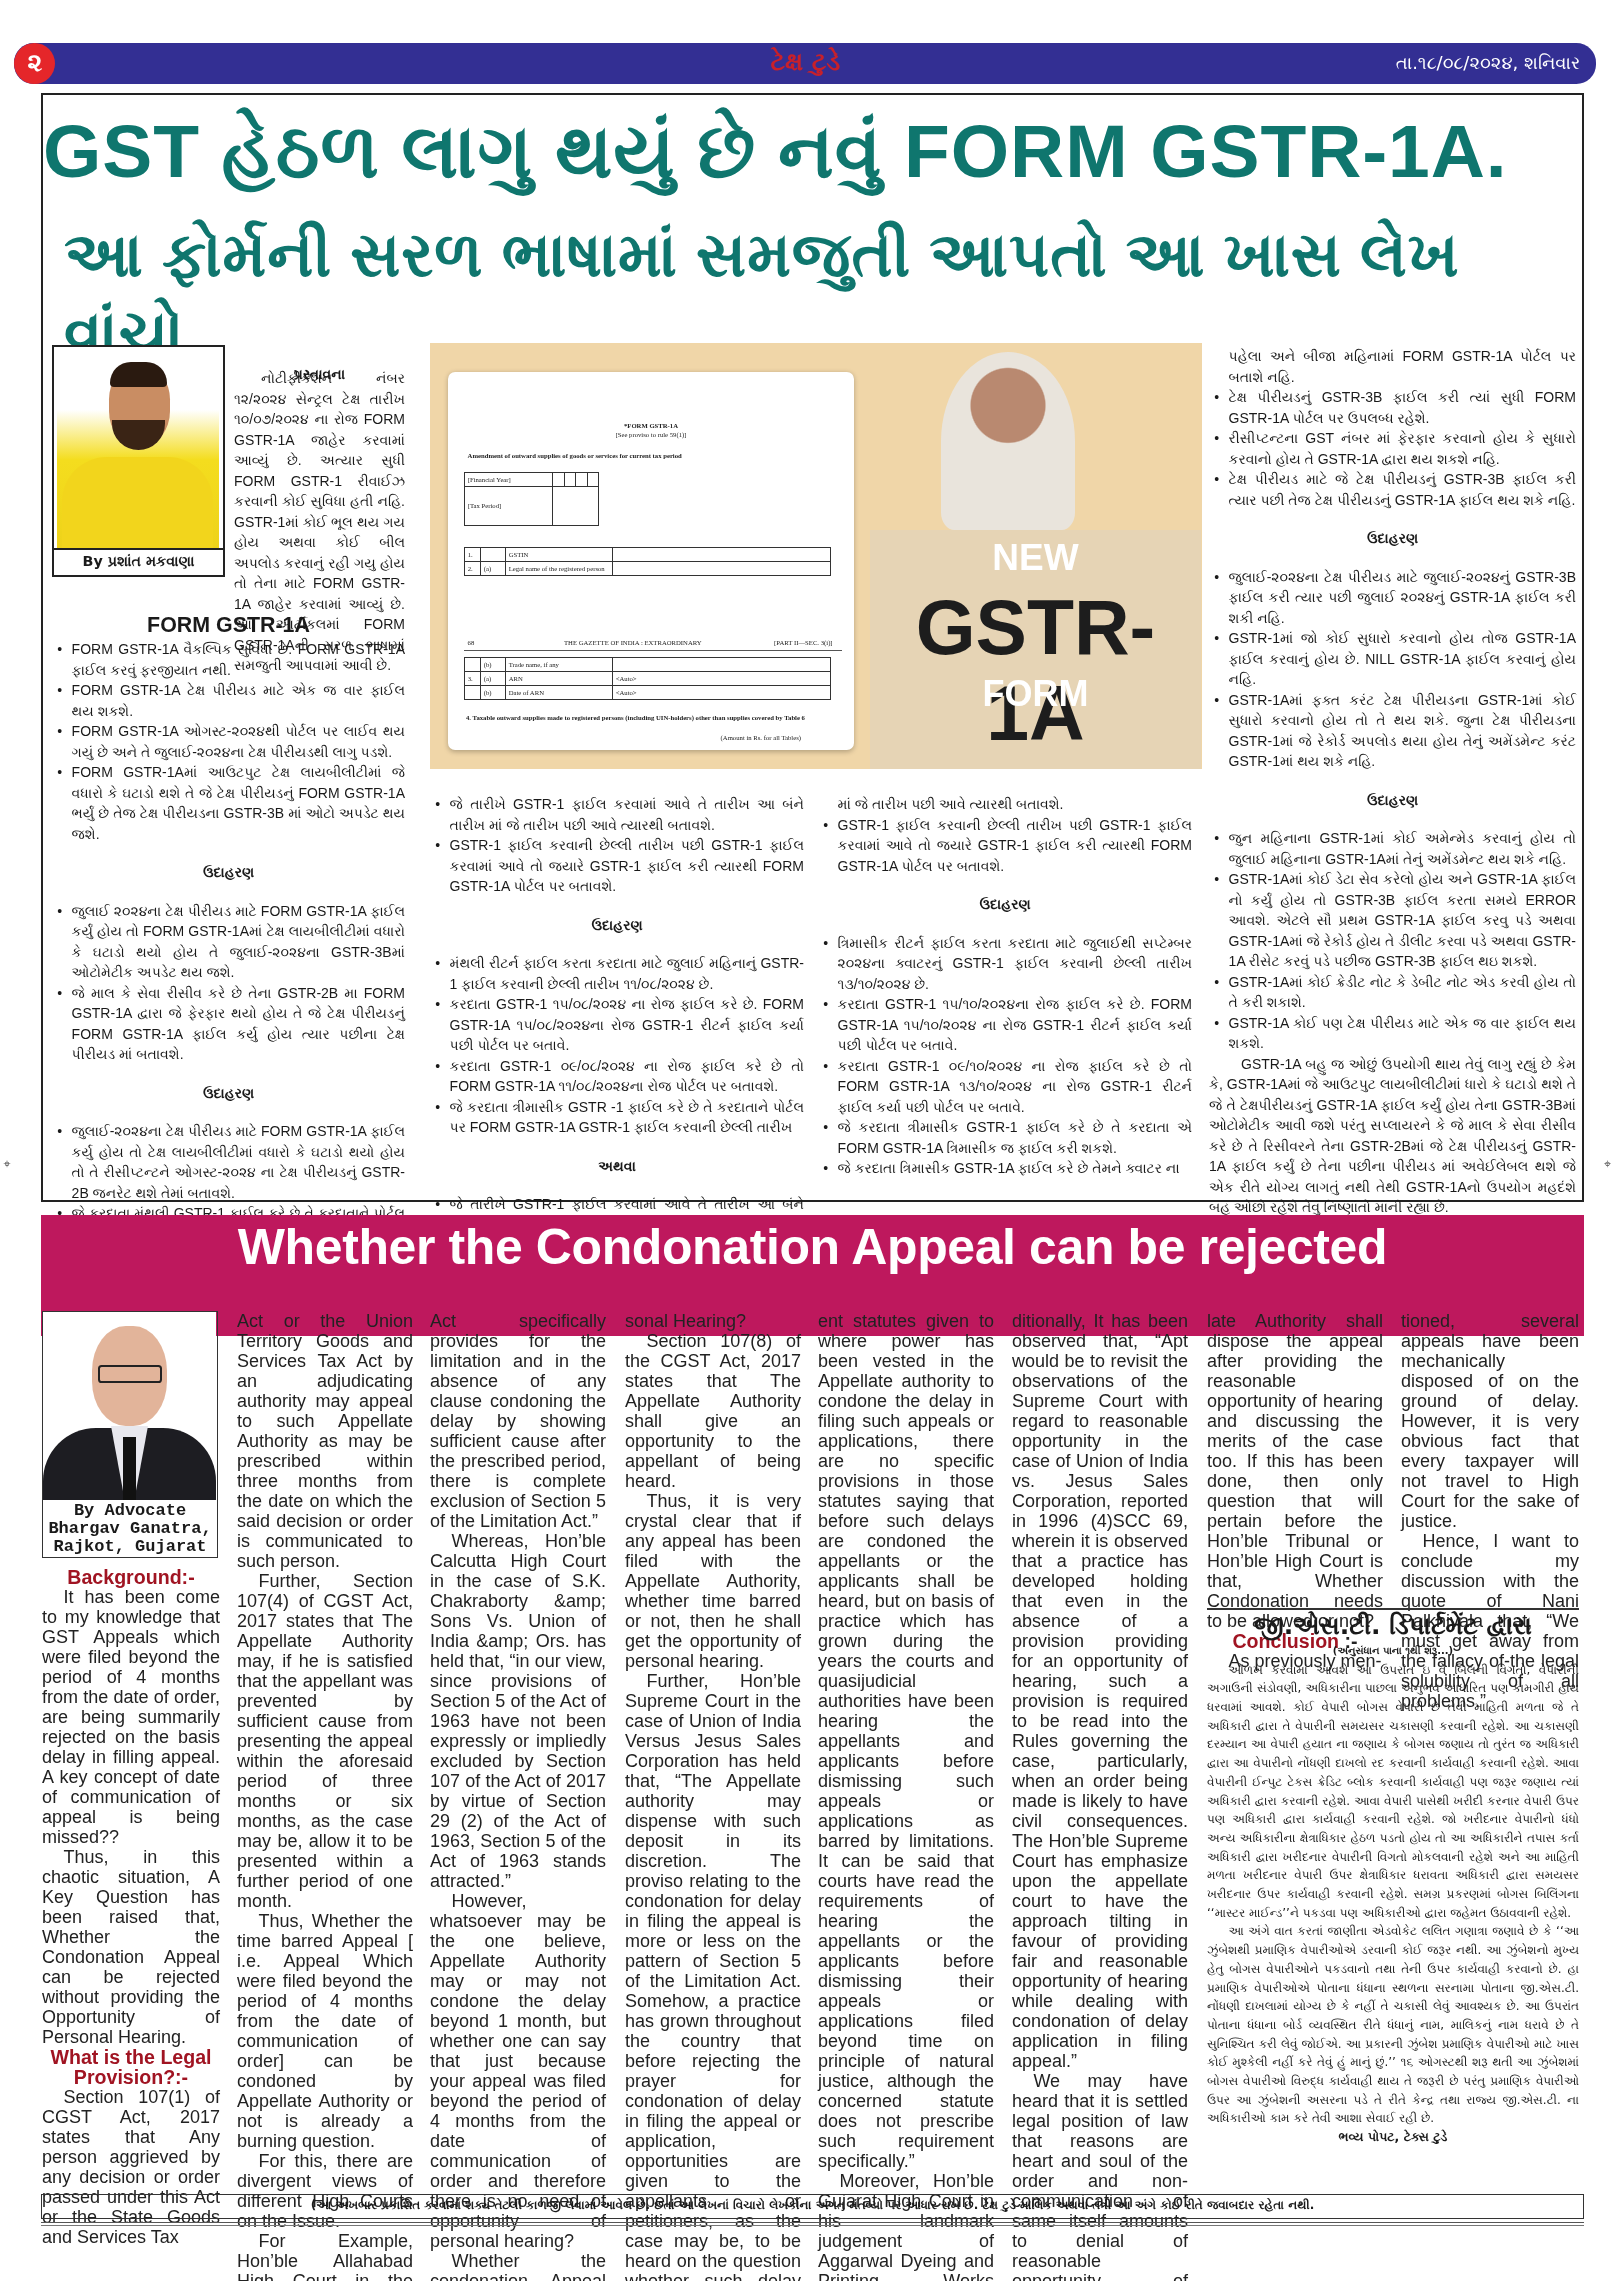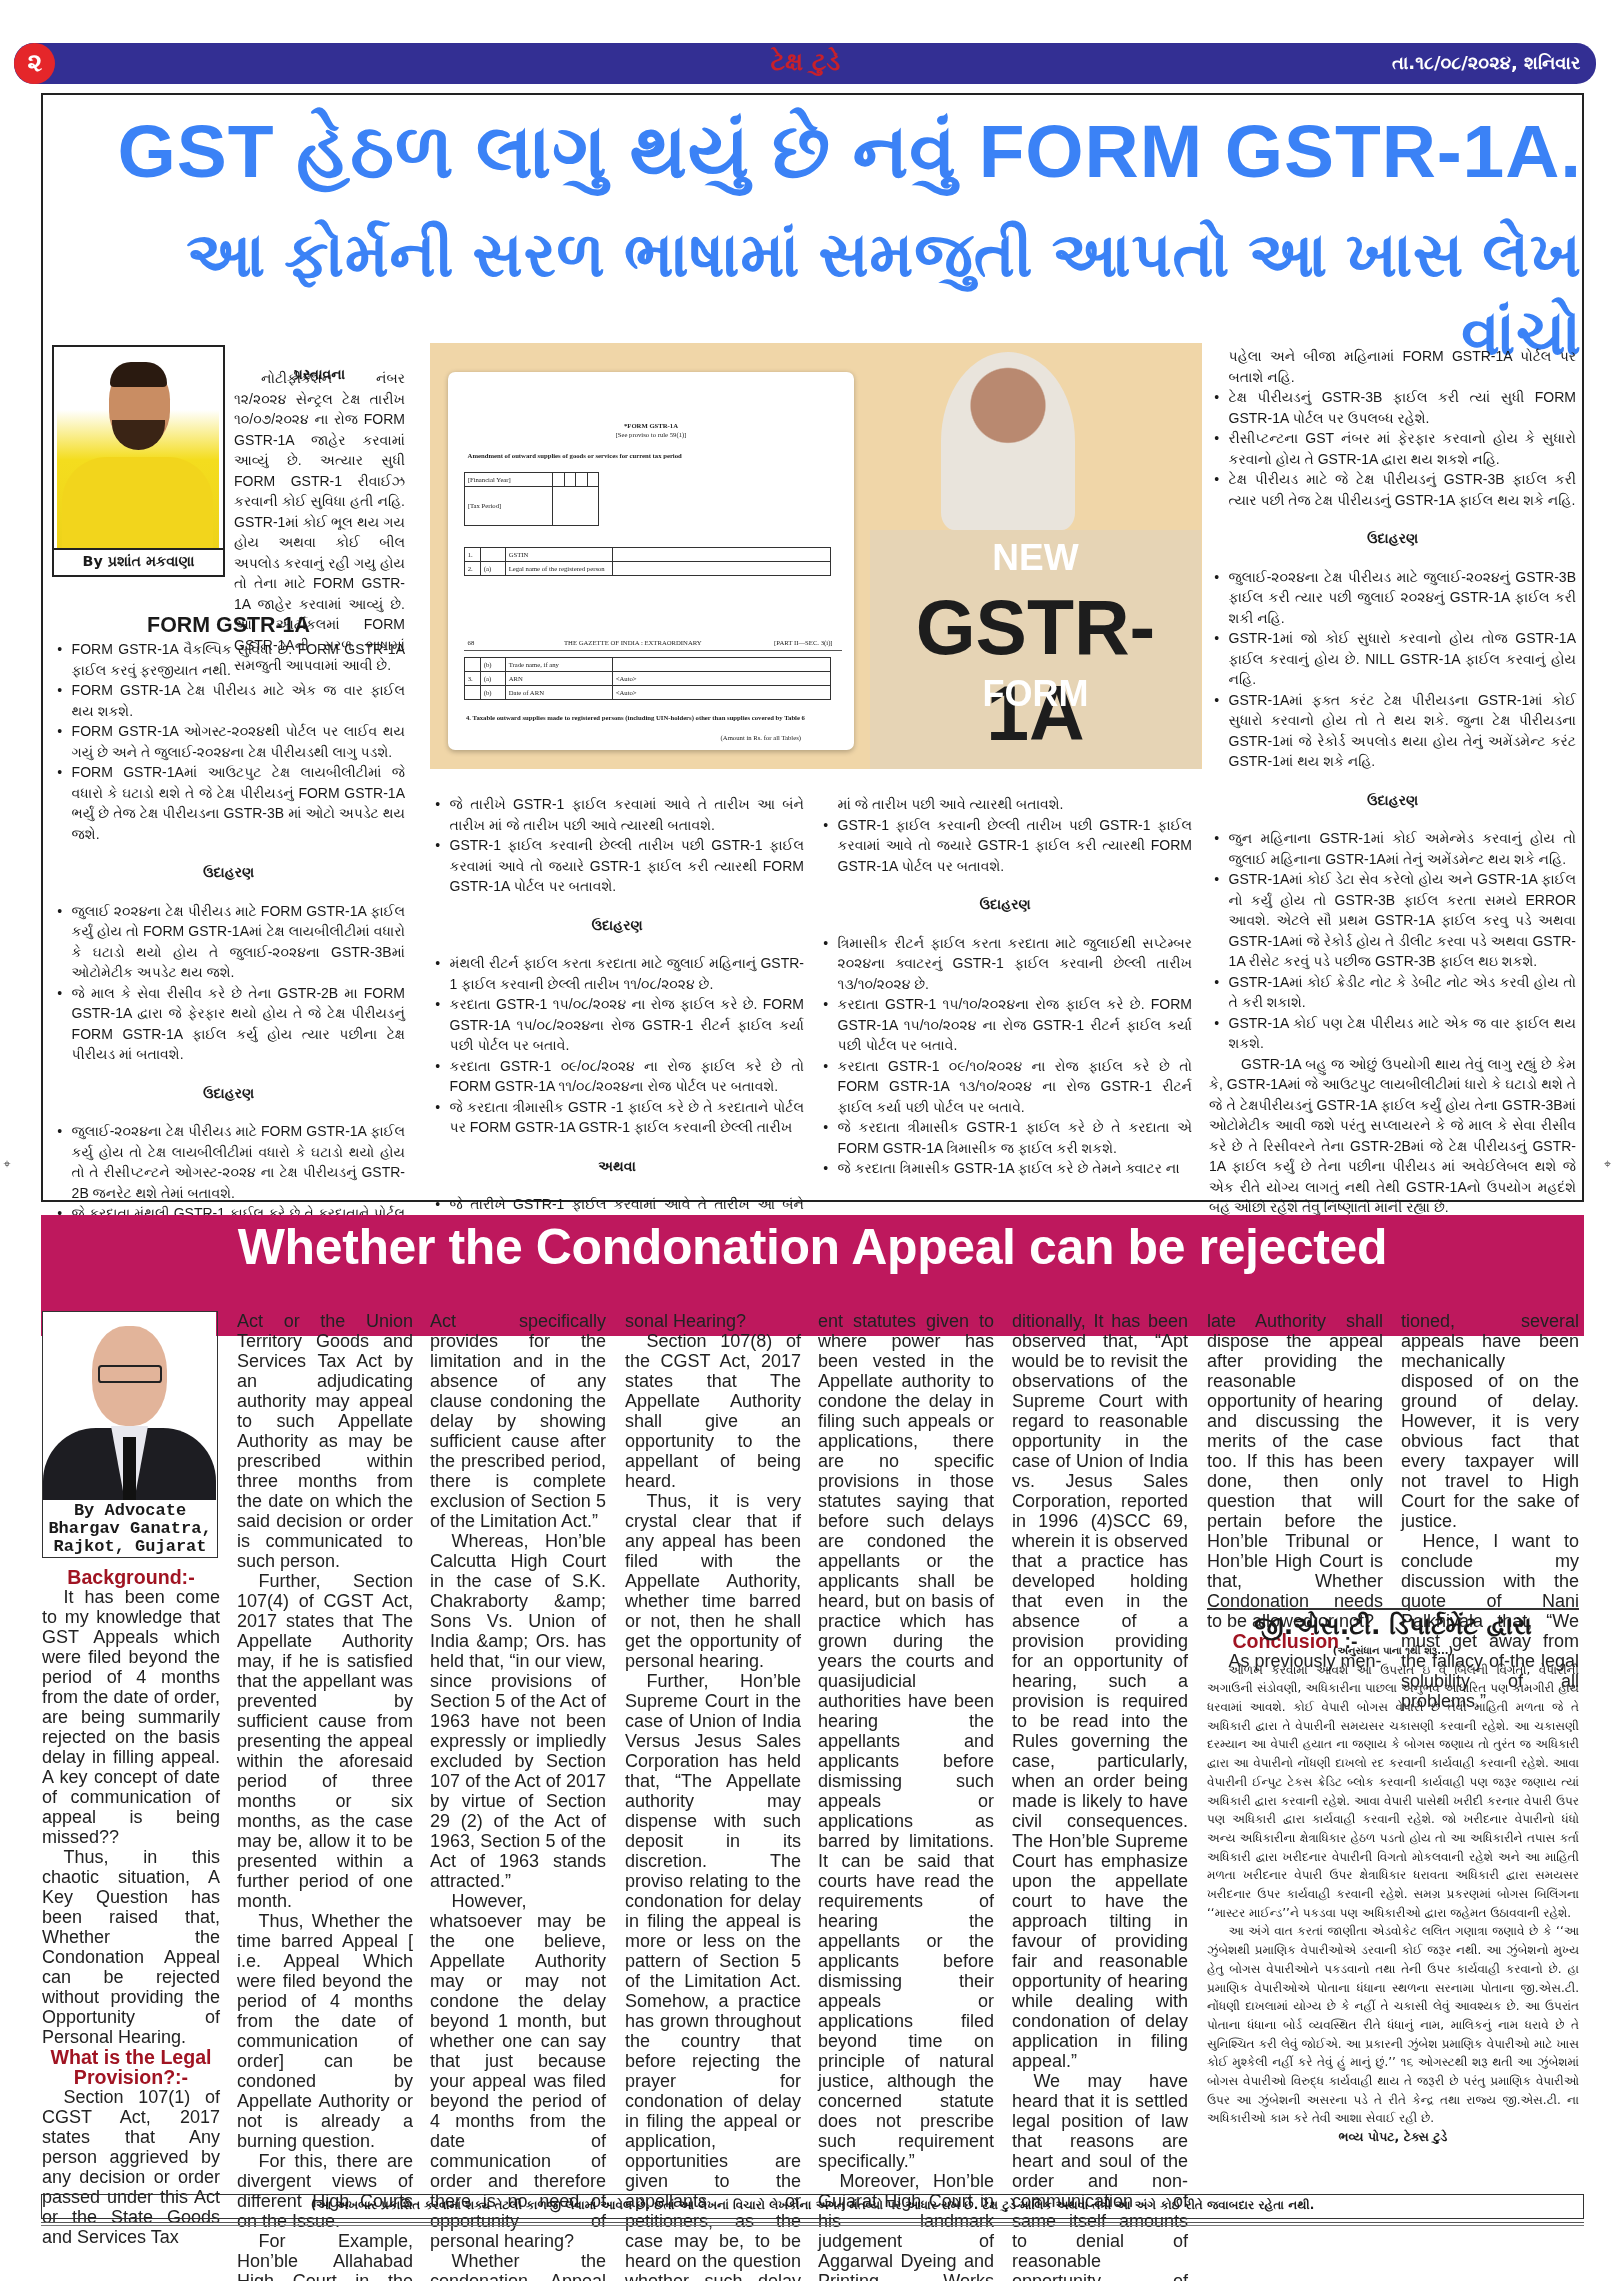--- a/index.html
+++ b/index.html
@@ -3,25 +3,25 @@
 <meta charset="utf-8">
 <style>
   * { box-sizing: border-box; margin: 0; padding: 0; }
   html, body { width: 1621px; height: 2281px; background: #ffffff; overflow: hidden; }
   body { position: relative; font-family: "DejaVu Sans", sans-serif; color: #1a1a1a; }
 
   
   .topbar { position: absolute; left: 14.3px; top: 43px; width: 1582px; height: 41px; background: #332f93; border-radius: 19.6px; }
   .page-num { position: absolute; left: 0; top: 0; width: 41px; height: 41px; border-radius: 50%; background: #e5262a; color: #fff; font-weight: bold; font-size: 25px; text-align: center; line-height: 39px; }
   .brand { position: absolute; left: 0; right: 0; top: 3.6px; text-align: center; color: #c8202a; font-weight: bold; font-size: 25px; }
-  .date { position: absolute; right: 16px; top: 9px; color: #fff; font-size: 18px; font-weight: bold; margin-left: 36px; }
+  .date { position: absolute; right: 16px; top: 9px; color: #fff; font-size: 18px; font-weight: normal; margin-left: 36px; }
 
   
   .art1 { position: absolute; left: 41px; top: 93px; width: 1543px; height: 1109px; border: 2.7px solid #222; }
-  .h1 { position: absolute; left: 0; width: 100%; text-align: right; font-weight: bold; color: #3b82f6; letter-spacing: 0.9px; font-family: "Liberation Sans", sans-serif; }
+  .h1 { position: absolute; left: 0; width: 100%; text-align: left; font-weight: bold; color: #0f766e; letter-spacing: 0.9px; font-family: "Liberation Sans", sans-serif; }
   .h1.l1 { top: 12.5px; font-size: 75px; line-height: 86px; }
   .h1.l2 { top: 121px; font-size: 62px; line-height: 78px; padding-left: 21px; }
   .col { position: absolute; font-size: 14px; line-height: 20.5px; text-align: justify; font-family: "Liberation Sans", sans-serif; }
   .col p { margin: 0; }
   .col .sub { text-align: center; font-weight: bold; margin: 18px 0; }
   .col ul { list-style: none; }
   .col li { position: relative; padding-left: 19.6px; }
   .col li::before { content: "•"; position: absolute; left: 5.3px; top: 0; }
   .indent { text-indent: 32px; }
   .bigsub { text-align: center; font-weight: bold; font-size: 21.4px; line-height: 27px; margin-top: 1.8px; }

